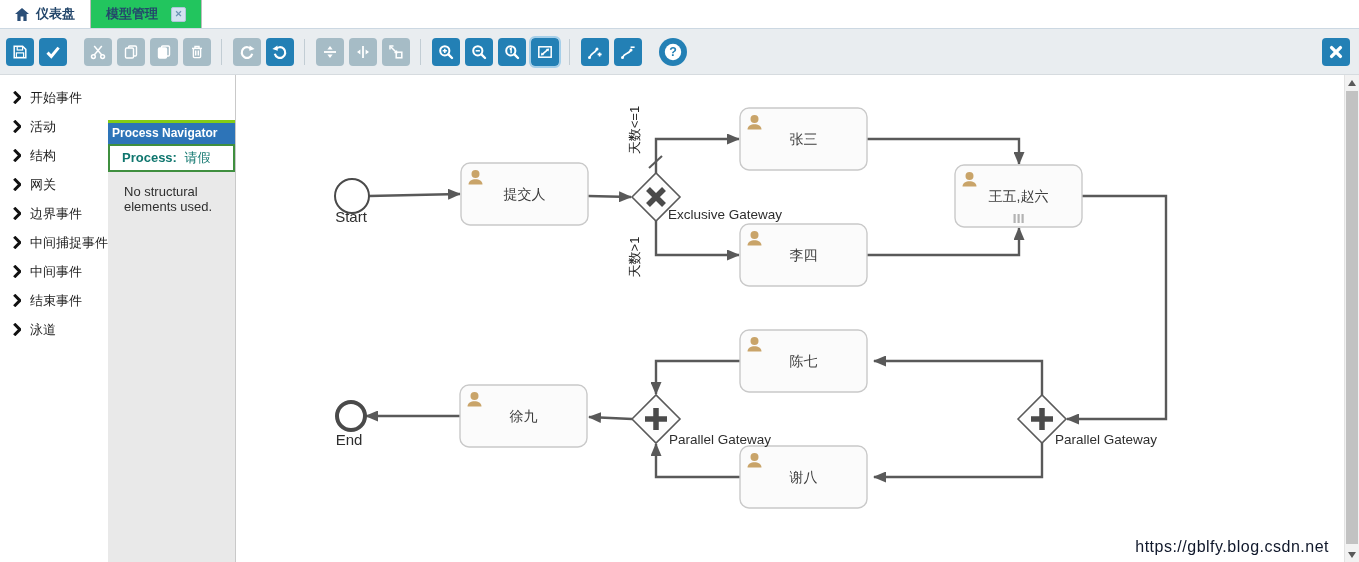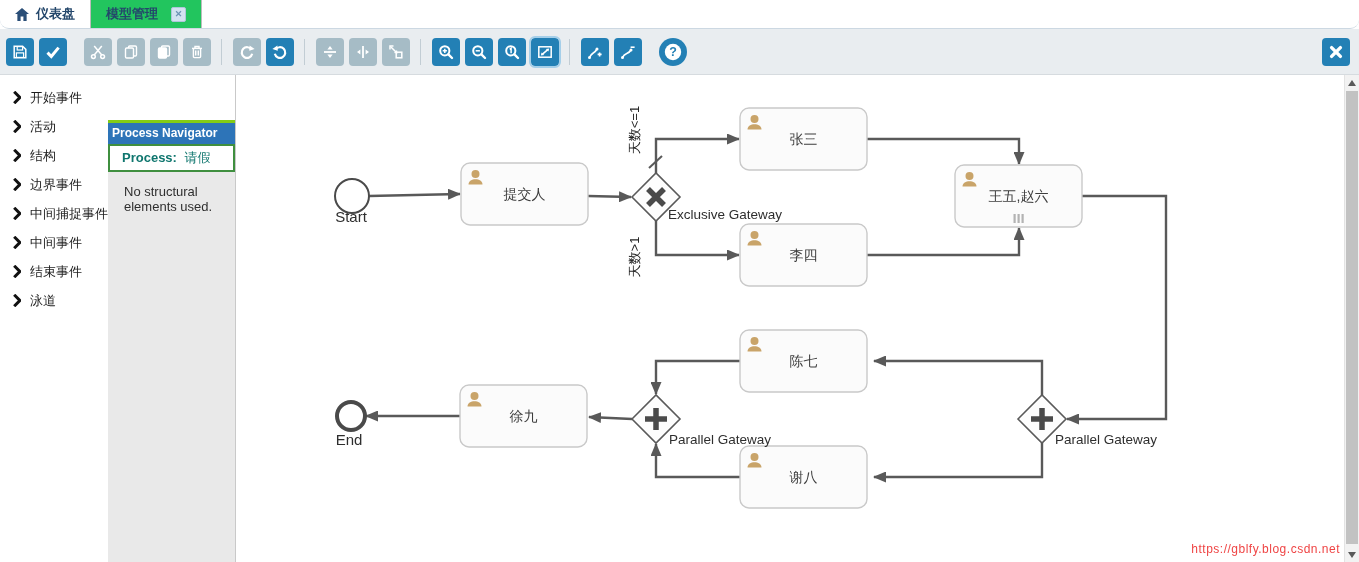--- a/index.html
+++ b/index.html
@@ -1,21 +1,21 @@
 <!DOCTYPE html>
 <html><head>
 <meta charset="utf-8">
 <style>
   html,body{margin:0;padding:0;background:#fff;}
   .screen{position:relative;width:1359px;height:562px;overflow:hidden;
           font-family:"Liberation Sans",sans-serif;background:#fff;}
 
   
   .tabbar{position:absolute;left:0;top:0;right:0;height:28px;background:#fff;
-          border-bottom:1px solid #ccd8e2;display:flex;align-items:stretch;border-radius:9px;}
+          border-bottom:1px solid #ccd8e2;display:flex;align-items:stretch;}
   .tab{display:flex;align-items:center;gap:7px;padding:0 15px;color:#24476b;
        font-size:13px;font-weight:bold;cursor:pointer;}
   .tab.active{background:#22c55e;border-left:1px solid #bcbcbc;border-right:1px solid #bcbcbc;gap:13px;}
   .tab-close{width:13px;height:13px;border-radius:2px;background:#d3e2f1;border:1px solid #aec6da;
              color:#6c93b5;font-size:9px;line-height:12px;text-align:center;font-weight:bold;}
 
   
   .toolbar{position:absolute;left:0;top:29px;right:0;height:46px;background:#e9edf0;
            border-bottom:1px solid #d6dbdf;display:flex;align-items:center;padding:0 3px;box-sizing:border-box;}
   .tbtn{width:28px;height:28px;border-radius:4px;border:none;padding:0;margin:0 2.5px;
@@ -38,21 +38,21 @@
   .pn{margin-top:45px;flex:1;display:flex;flex-direction:column;min-height:0;}
   .pn-header{background:#2d74b8;border-top:3px solid #84cc16;color:#fff;font-size:12px;font-weight:bold;
              padding:3px 4px 4px 4px;}
   .pn-process{background:#fff;border:2px solid #3f8f3f;padding:3px 12px;font-size:13px;color:#0f766e;}
   .pn-process b{margin-right:4px;}
   .pn-body{flex:1;background:#e9e9e9;padding:12px 16px;font-size:13px;color:#2f2f2f;}
 
   
   .canvas{position:absolute;left:236px;top:75px;right:15px;bottom:0;background:#fff;overflow:hidden;}
   .canvas svg text{font-family:"Liberation Sans",sans-serif;}
-  .watermark{position:absolute;right:4px;bottom:6px;font-size:12px;color:#ef4444;
+  .watermark{position:absolute;right:15px;bottom:6px;font-size:16px;color:#0f172a;
              letter-spacing:0.5px;}
 
   
   .vscroll{position:absolute;right:0;top:75px;bottom:0;width:15px;background:#f2f2f2;
            border-left:1px solid #e3e3e3;box-sizing:border-box;}
   .sb-up,.sb-down{position:absolute;left:0;width:100%;height:15px;display:flex;align-items:center;justify-content:center;}
   .sb-up{top:0;} .sb-down{bottom:0;}
   .tri-up{width:0;height:0;border-left:4px solid transparent;border-right:4px solid transparent;border-bottom:6px solid #5a5a5a;}
   .tri-down{width:0;height:0;border-left:4px solid transparent;border-right:4px solid transparent;border-top:6px solid #5a5a5a;}
   .sb-thumb{position:absolute;left:1px;right:1px;top:16px;bottom:18px;background:#c2c2c2;}
@@ -234,20 +234,26 @@
           <svg width="8" height="13" viewBox="0 0 8 13">
             <path d="M1.2,0.8 L6.8,6.5 L1.2,12.2" fill="none" stroke="#111" stroke-width="3"></path>
           </svg>
           <span>活动</span>
         </div>
         <div class="stencil-item">
           <svg width="8" height="13" viewBox="0 0 8 13">
             <path d="M1.2,0.8 L6.8,6.5 L1.2,12.2" fill="none" stroke="#111" stroke-width="3"></path>
           </svg>
           <span>结构</span>
+        </div>
+        <div class="stencil-item">
+          <svg width="8" height="13" viewBox="0 0 8 13">
+            <path d="M1.2,0.8 L6.8,6.5 L1.2,12.2" fill="none" stroke="#111" stroke-width="3"></path>
+          </svg>
+          <span>网关</span>
         </div>
         <div class="stencil-item">
           <svg width="8" height="13" viewBox="0 0 8 13">
             <path d="M1.2,0.8 L6.8,6.5 L1.2,12.2" fill="none" stroke="#111" stroke-width="3"></path>
           </svg>
           <span>边界事件</span>
         </div>
         <div class="stencil-item">
           <svg width="8" height="13" viewBox="0 0 8 13">
             <path d="M1.2,0.8 L6.8,6.5 L1.2,12.2" fill="none" stroke="#111" stroke-width="3"></path>

